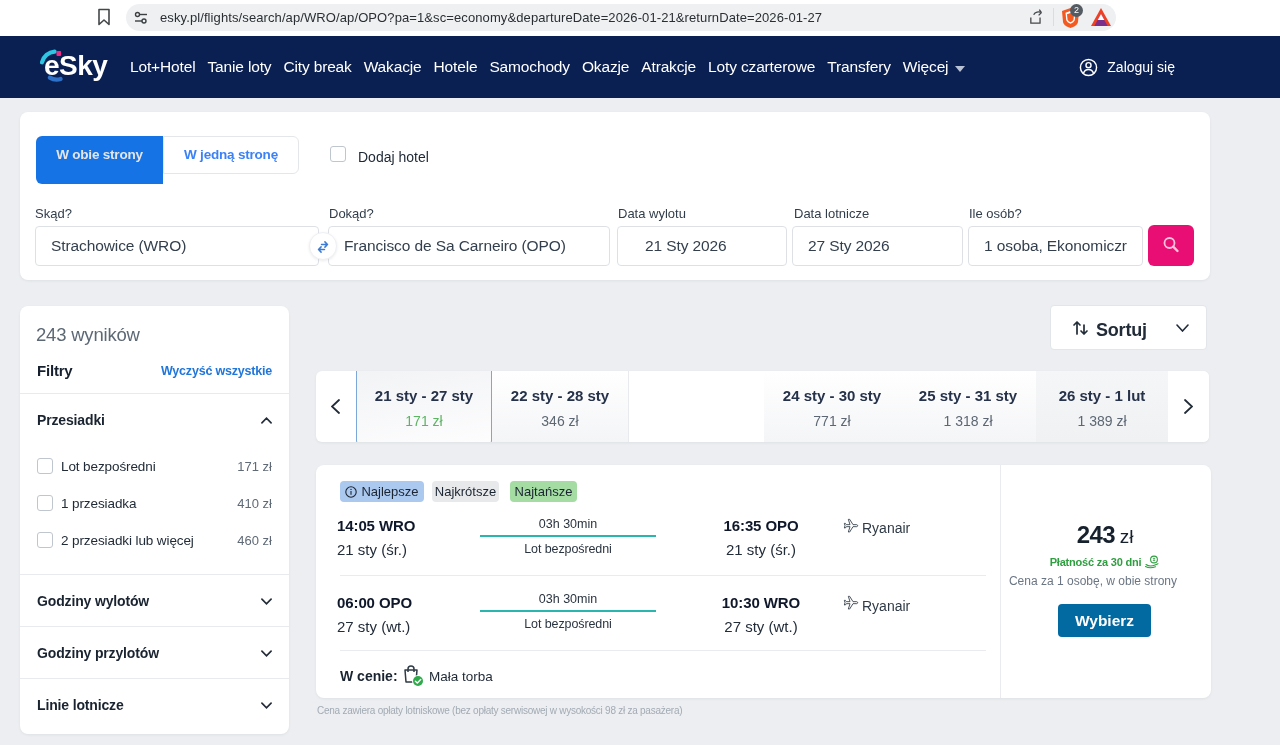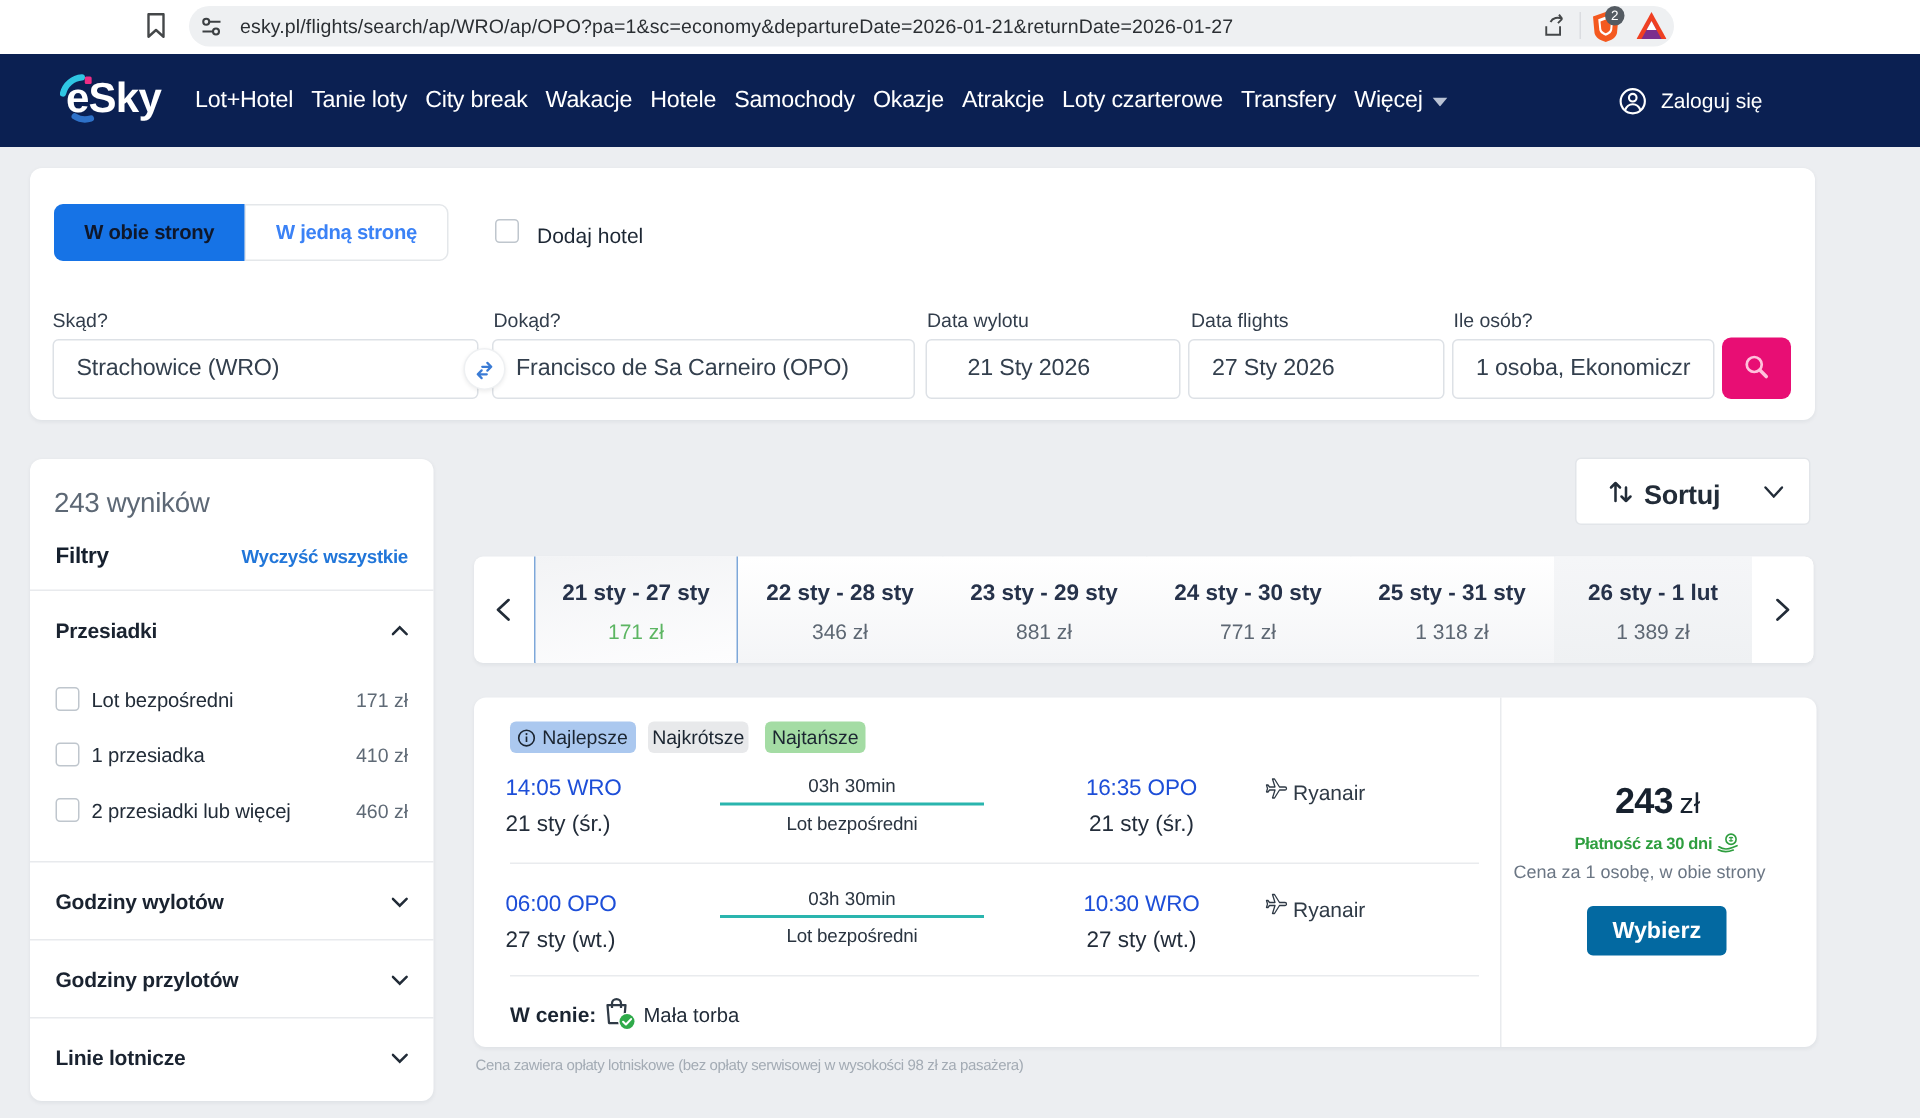--- a/index.html
+++ b/index.html
@@ -14,21 +14,21 @@
   #urltext { position:absolute; left:160px; top:10px; font-size:13px; color:#2b2f33; letter-spacing:0.1px; }
   .badge2 { position:absolute; left:1070px; top:4px; width:13px; height:13px; background:#545b62; border-radius:50%; color:#fff; font-size:9px; text-align:center; line-height:13px; }
 
   
   #hdr { position:absolute; top:36px; left:0; width:1280px; height:62px; background:#0b2052; }
   #nav { position:absolute; left:130px; top:0; height:62px; display:flex; align-items:center; gap:12px; letter-spacing:-0.15px; color:#fff; font-size:15.5px; }
   #login { position:absolute; right:105px; top:0; height:62px; display:flex; align-items:center; gap:9px; color:#fff; font-size:14.5px; }
 
   
   #scard { position:absolute; left:20px; top:112px; width:1190px; height:168px; background:#fff; border-radius:8px; box-shadow:0 1px 3px rgba(20,30,50,.06); }
-  .tab1 { position:absolute; left:16px; top:24px; width:127px; height:38px; background:#1673e6; border-radius:6px 0 0 6px; color:#0f172a; font-weight:bold; font-size:13.5px; letter-spacing:-0.2px; text-align:center; line-height:38px; z-index:2;}
+  .tab1 { position:absolute; left:16px; top:24px; width:127px; height:48px; background:#1673e6; border-radius:6px 0 0 6px; color:#e5e5e5; font-weight:bold; font-size:13.5px; letter-spacing:-0.2px; text-align:center; line-height:38px; z-index:2;}
   .tab2 { position:absolute; left:143px; top:24px; width:136px; height:38px; background:#fff; border:1px solid #e4e7ea; border-radius:0 6px 6px 0; color:#3b82f6; font-weight:bold; font-size:13.5px; letter-spacing:-0.2px; text-align:center; line-height:36px; }
   .cbx  { width:16px; height:16px; border:1px solid #bfc6cd; border-radius:3px; background:#fff; }
   .flabel { position:absolute; font-size:13px; color:#323d4b; }
   .finput { position:absolute; top:114px; height:40px; background:#fff; border:1px solid #dde1e6; border-radius:4px; font-size:15.5px; letter-spacing:-0.1px; color:#333f4d; line-height:38px; padding-left:15px; white-space:nowrap; overflow:hidden; }
   #swap { position:absolute; left:289px; top:120px; width:28px; height:28px; background:#fff; border:1px solid #eef0f2; border-radius:50%; box-shadow:0 1px 3px rgba(0,0,0,.08); z-index:3; text-align:center;}
   #searchbtn { position:absolute; left:1128px; top:113px; width:46px; height:41px; background:#e80e74; border-radius:6px; }
 
   
   #sidebar { position:absolute; left:20px; top:306px; width:269px; height:428px; background:#fff; border-radius:8px; box-shadow:0 1px 3px rgba(20,30,50,.06);padding-left:36px; }
   .sb-divider { position:absolute; left:0; width:269px; height:1px; background:#e8eaed; }
@@ -42,21 +42,21 @@
   #carousel { position:absolute; left:316px; top:371px; width:893px; height:71px; background:#fff; border-radius:6px; box-shadow:0 1px 3px rgba(20,30,50,.06); overflow:hidden;}
   .dtab { position:absolute; top:0; width:136px; height:71px; text-align:center; }
   .dtab .d1 { margin-top:16px; font-size:15px; font-weight:bold; color:#26324a; }
   .dtab .d2 { margin-top:9px; font-size:14px; color:#5d6773; }
   .dsep { position:absolute; top:0; width:1px; height:71px; background:#e8eaed; }
 
   
   #fcard { position:absolute; left:316px; top:465px; width:895px; height:233px; background:#fff; border-radius:8px; box-shadow:0 1px 3px rgba(20,30,50,.06); }
   .badge { position:absolute; top:16px; height:21px; border-radius:4px; font-size:13px; line-height:21px; text-align:center; color:#1b2531; }
   .timecol { position:absolute; width:130px; }
-  .t1 { font-size:15px; font-weight:normal; color:#1d4ed8; letter-spacing:-0.1px; }
+  .t1 { font-size:15px; font-weight:bold; color:#0f172a; letter-spacing:-0.1px; }
   .t2 { font-size:15px; color:#232d3a; margin-top:7px; }
   .midcol { position:absolute; width:176px; text-align:center; }
   .m1 { font-size:12.5px; color:#2a3440; }
   .m2 { font-size:12.5px; letter-spacing:-0.1px; color:#2a3440; margin-top:5px; }
   .tealline { height:2px; background:#2ab5ae; margin-top:4px; }
   .fdiv { position:absolute; left:24px; width:646px; height:1px; background:#e9ebee; }
   #vline { position:absolute; left:684px; top:0px; width:1px; height:233px; background:#e9ebee; }
 
   #wybierz { position:absolute; left:742px; top:139px; width:93px; height:33px; background:#0369a1; border-radius:4px; color:#fff; font-size:15.5px; font-weight:bold; text-align:center; line-height:33px; }
   #footnote { position:absolute; left:317px; top:705px; font-size:10px; letter-spacing:-0.25px; color:#a3abb4; }
@@ -128,21 +128,21 @@
 
 <div id="scard">
   <div class="tab1">W obie strony</div>
   <div class="tab2">W jedną stronę</div>
   <div class="cbx abs" style="left:310px;top:34px"></div>
   <div class="abs" style="left:338px;top:37px;font-size:14px;color:#1d2734">Dodaj hotel</div>
 
   <div class="flabel" style="left:15px;top:94px">Skąd?</div>
   <div class="flabel" style="left:309px;top:94px">Dokąd?</div>
   <div class="flabel" style="left:598px;top:94px">Data wylotu</div>
-  <div class="flabel" style="left:774px;top:94px">Data flights</div>
+  <div class="flabel" style="left:774px;top:94px">Data lotnicze</div>
   <div class="flabel" style="left:949px;top:94px">Ile osób?</div>
 
   <div class="finput" style="left:15px;width:284px;">Strachowice (WRO)</div>
   <div class="finput" style="left:308px;width:282px;">Francisco de Sa Carneiro (OPO)</div>
   <div class="finput" style="left:597px;width:170px;padding-left:27px;">21 Sty 2026</div>
   <div class="finput" style="left:772px;width:171px;">27 Sty 2026</div>
   <div class="finput" style="left:948px;width:175px;">1 osoba, Ekonomiczr</div>
 
   <div id="swap"><svg width="16" height="14" viewBox="0 0 16 14" style="margin-top:7px">
         <path d="M6.5 4.5 h6 m-2.6 -2.6 l2.6 2.6 l-2.6 2.6" fill="none" stroke="#3a7bd5" stroke-width="1.5" stroke-linecap="round" stroke-linejoin="round"></path>
@@ -216,24 +216,20 @@
     </svg>
   <div class="dtab" style="left:40px;top:-3px;height:76px;border:1px solid #7da7d9;border-radius:3px;background:linear-gradient(170deg,#f2f3f5,#fdfdfe);">
     <div class="d1" style="margin-top:18px">21 sty - 27 sty</div>
       <div class="d2" style="color:#5cb562">171 zł</div>
   </div>
   <div class="dtab" style="left:176px;background:linear-gradient(#fff, #f4f5f7)">
       <div class="d1">22 sty - 28 sty</div>
       <div class="d2">346 zł</div>
     </div>
   <div class="dsep" style="left:312px"></div>
-  <div class="dtab" style="left:312px;background:linear-gradient(#fff, #f4f5f7)">
-      <div class="d1">23 sty - 29 sty</div>
-      <div class="d2">881 zł</div>
-    </div>
   <div class="dsep" style="left:448px"></div>
   <div class="dtab" style="left:448px;background:linear-gradient(#fff, #f4f5f7)">
       <div class="d1">24 sty - 30 sty</div>
       <div class="d2">771 zł</div>
     </div>
   <div class="dsep" style="left:584px"></div>
   <div class="dtab" style="left:584px;background:linear-gradient(#fff, #f4f5f7)">
       <div class="d1">25 sty - 31 sty</div>
       <div class="d2">1 318 zł</div>
     </div>

